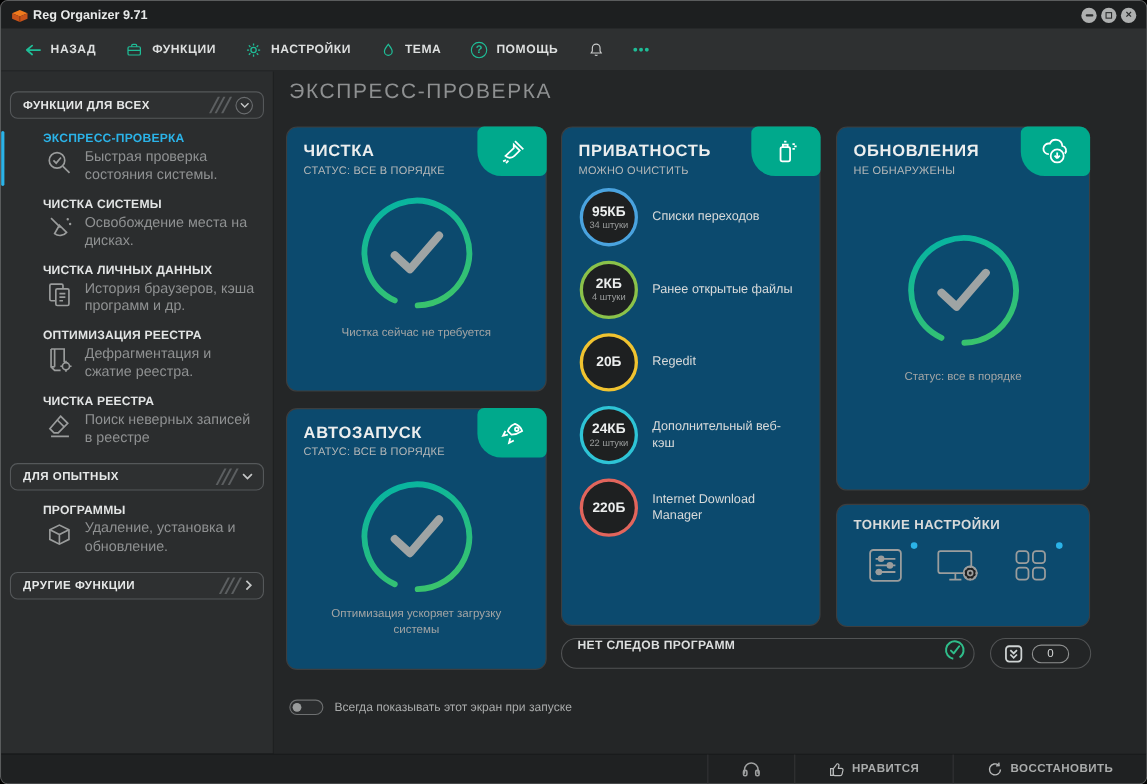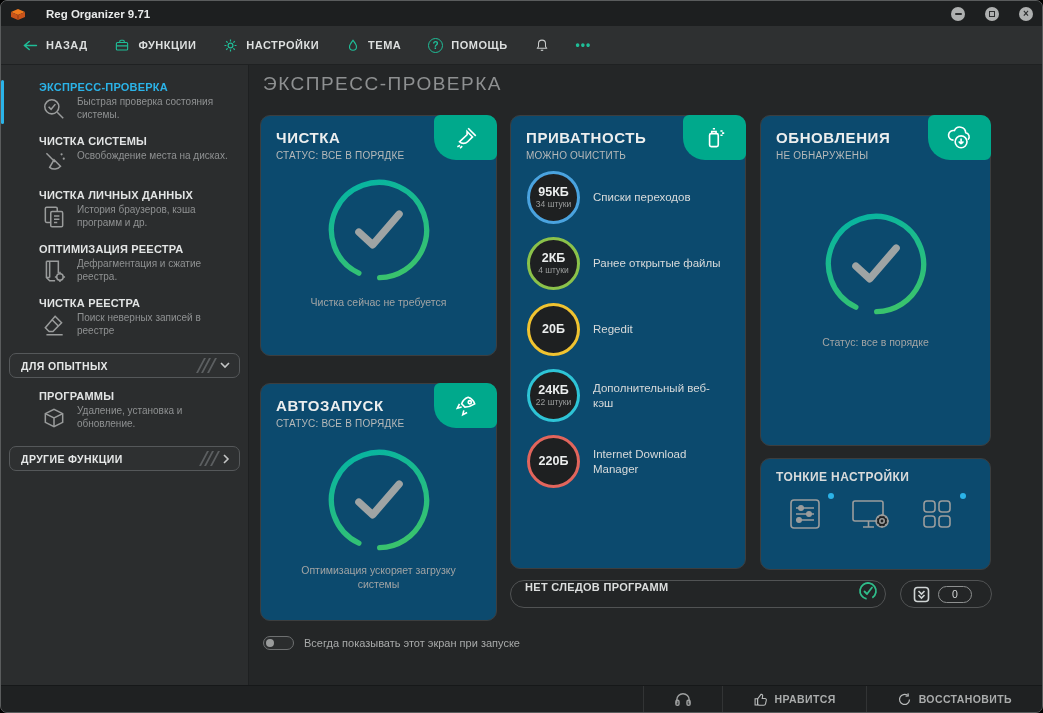--- a/index.html
+++ b/index.html
@@ -1,21 +1,21 @@
 <!DOCTYPE html>
 <html><head>
 <meta charset="utf-8">
 <style>
   *{box-sizing:border-box;margin:0;padding:0;}
   html,body{width:1043px;height:713px;background:#000;}
   body{font-family:"Liberation Sans",sans-serif;-webkit-font-smoothing:antialiased;}
   .app{width:1043px;height:713px;background:#2b2d2e;border:1px solid #5a5c5d;border-radius:7px;overflow:hidden;display:flex;flex-direction:column;}
 
   
-  .titlebar{height:25px;background:#1d1f20;display:flex;align-items:center;gap:20px;padding:0 9px;flex:0 0 auto;}
+  .titlebar{height:25px;background:#1d1f20;display:flex;align-items:center;gap:4px;padding:0 9px;flex:0 0 auto;}
   .tb-title{color:#e8eaea;font-size:11.5px;font-weight:bold;}
   .tb-spacer{flex:1;}
   .tb-btn{width:14px;height:14px;border-radius:50%;background:#aeb0b0;color:#2b2d2e;display:grid;place-items:center;font-size:10px;line-height:1;font-weight:bold;cursor:pointer;}
   .tb-btn .bar{width:7px;height:2px;background:#2b2d2e;border-radius:1px;}
   .tb-btn .sq{width:6px;height:6px;border:1.4px solid #2b2d2e;}
 
   
   .toolbar{height:39px;background:#2e3031;border-bottom:1px solid #1f2122;display:flex;align-items:center;gap:27px;padding:0 21px;flex:0 0 auto;}
   .tool{display:flex;align-items:center;gap:8px;color:#dddfdf;font-size:11px;font-weight:bold;letter-spacing:.5px;cursor:pointer;}
   .help-badge{width:15px;height:15px;border:1.6px solid #1fbd97;border-radius:50%;color:#1fbd97;font-size:10px;font-weight:bold;display:grid;place-items:center;}
@@ -28,37 +28,37 @@
   .side-group{position:relative;height:25px;border:1px solid #55585a;border-radius:7px;display:flex;align-items:center;padding:0 9px 0 11px;margin:8px 0 6px 0;color:#e6e8e8;font-size:10.5px;font-weight:bold;letter-spacing:.4px;cursor:pointer;background:#2e3031;}
   .sg-stripes{margin-left:auto;display:flex;gap:4px;margin-right:8px;}
   .sg-stripes i{width:1.5px;height:15px;background:#5c5f61;transform:skewX(-28deg);display:block;}
   .sg-chev-circle{width:16px;height:16px;border:1px solid #6a6d6f;border-radius:50%;display:grid;place-items:center;}
   .side-item{position:relative;padding:6px 4px 6px 30px;cursor:pointer;}
   .si-title{font-size:11px;font-weight:bold;color:#e2e4e4;letter-spacing:.2px;}
   .side-item.selected .si-title{color:#2bb3e8;}
   .sel-bar{position:absolute;left:-8px;top:5px;bottom:5px;width:3px;background:#2bb3e8;border-radius:2px;}
   .si-row{display:flex;gap:8px;margin-top:2px;align-items:flex-start;}
   .si-icon{flex:0 0 30px;height:28px;display:grid;place-items:center;}
-  .si-desc{font-size:10px;color:#8f9192;line-height:1.3;max-width:155px;}
+  .si-desc{font-size:13px;color:#8f9192;line-height:1.3;max-width:155px;}
 
   
   .main{flex:1;position:relative;background:#242627;}
   .page-title{position:absolute;left:14px;top:8px;color:#8e9091;font-size:19px;font-weight:normal;letter-spacing:1.5px;}
   .card{position:absolute;background:#0c4a6e;border:1px solid #3c3e3f;border-radius:10px;display:flex;flex-direction:column;}
   .card .tab{position:absolute;top:-1px;right:-1px;width:63px;height:45px;background:#00a98c;border-radius:6px 10px 6px 22px;display:grid;place-items:center;}
   .card-head{padding:13px 15px 0 15px;}
   .card-head h2{color:#eceeee;font-size:15px;font-weight:bold;letter-spacing:.6px;}
   .card-head .status{color:#b7b9b9;font-size:10px;margin-top:4px;letter-spacing:.2px;}
   .ring-zone{display:grid;place-items:center;}
   .note{color:#a2a4a4;font-size:10.5px;text-align:center;line-height:1.35;padding:0 18px;}
 
   .card-cleanup{left:11px;top:50px;width:237px;height:241px;}
   .card-cleanup .ring-zone{margin-top:14px;}
   .card-cleanup .note{margin-top:10px;}
-  .card-autorun{left:11px;top:318px;width:237px;height:238px;}
+  .card-autorun{left:11px;top:306px;width:237px;height:238px;}
   .card-autorun .ring-zone{margin-top:16px;}
   .card-autorun .note{margin-top:8px;}
   .card-privacy{left:261px;top:50px;width:236px;height:454px;}
   .card-updates{left:511px;top:50px;width:231px;height:331px;}
   .card-updates .ring-zone{margin-top:48px;}
   .card-updates .note{margin-top:16px;}
   .card-tweaks{left:511px;top:393px;width:231px;height:112px;}
 
   .priv-list{padding:10px 0 0 16px;}
   .priv-item{display:flex;align-items:center;gap:13px;margin-bottom:13px;cursor:pointer;}
@@ -164,20 +164,33 @@
           </g>
         </svg>
       </span>
     <span class="more-dots">•••</span>
   </div>
 
   <div class="content">
 
     <aside class="sidebar">
 
+      <div class="side-group">
+        <span>ФУНКЦИИ ДЛЯ ВСЕХ</span>
+        <span class="sg-stripes">
+            <i></i>
+            <i></i>
+            <i></i>
+          </span>
+        <span class="sg-chev-circle">
+            <svg width="9" height="6" viewBox="0 0 10 7">
+              <path d="M1 1l4 4 4-4" stroke="#c3c5c5" stroke-width="1.5" fill="none"></path>
+            </svg>
+          </span>
+      </div>
 
       <div class="side-item selected">
         <span class="sel-bar"></span>
         <div class="si-title">ЭКСПРЕСС-ПРОВЕРКА</div>
         <div class="si-row">
           <span class="si-icon">
               <svg width="26" height="26" viewBox="0 0 24 24">
                 <g stroke="#9a9c9c" stroke-width="1.4" fill="none">
                   <circle cx="10" cy="10" r="6.5"></circle>
                   <path d="M15 15l5.5 5.5"></path>

